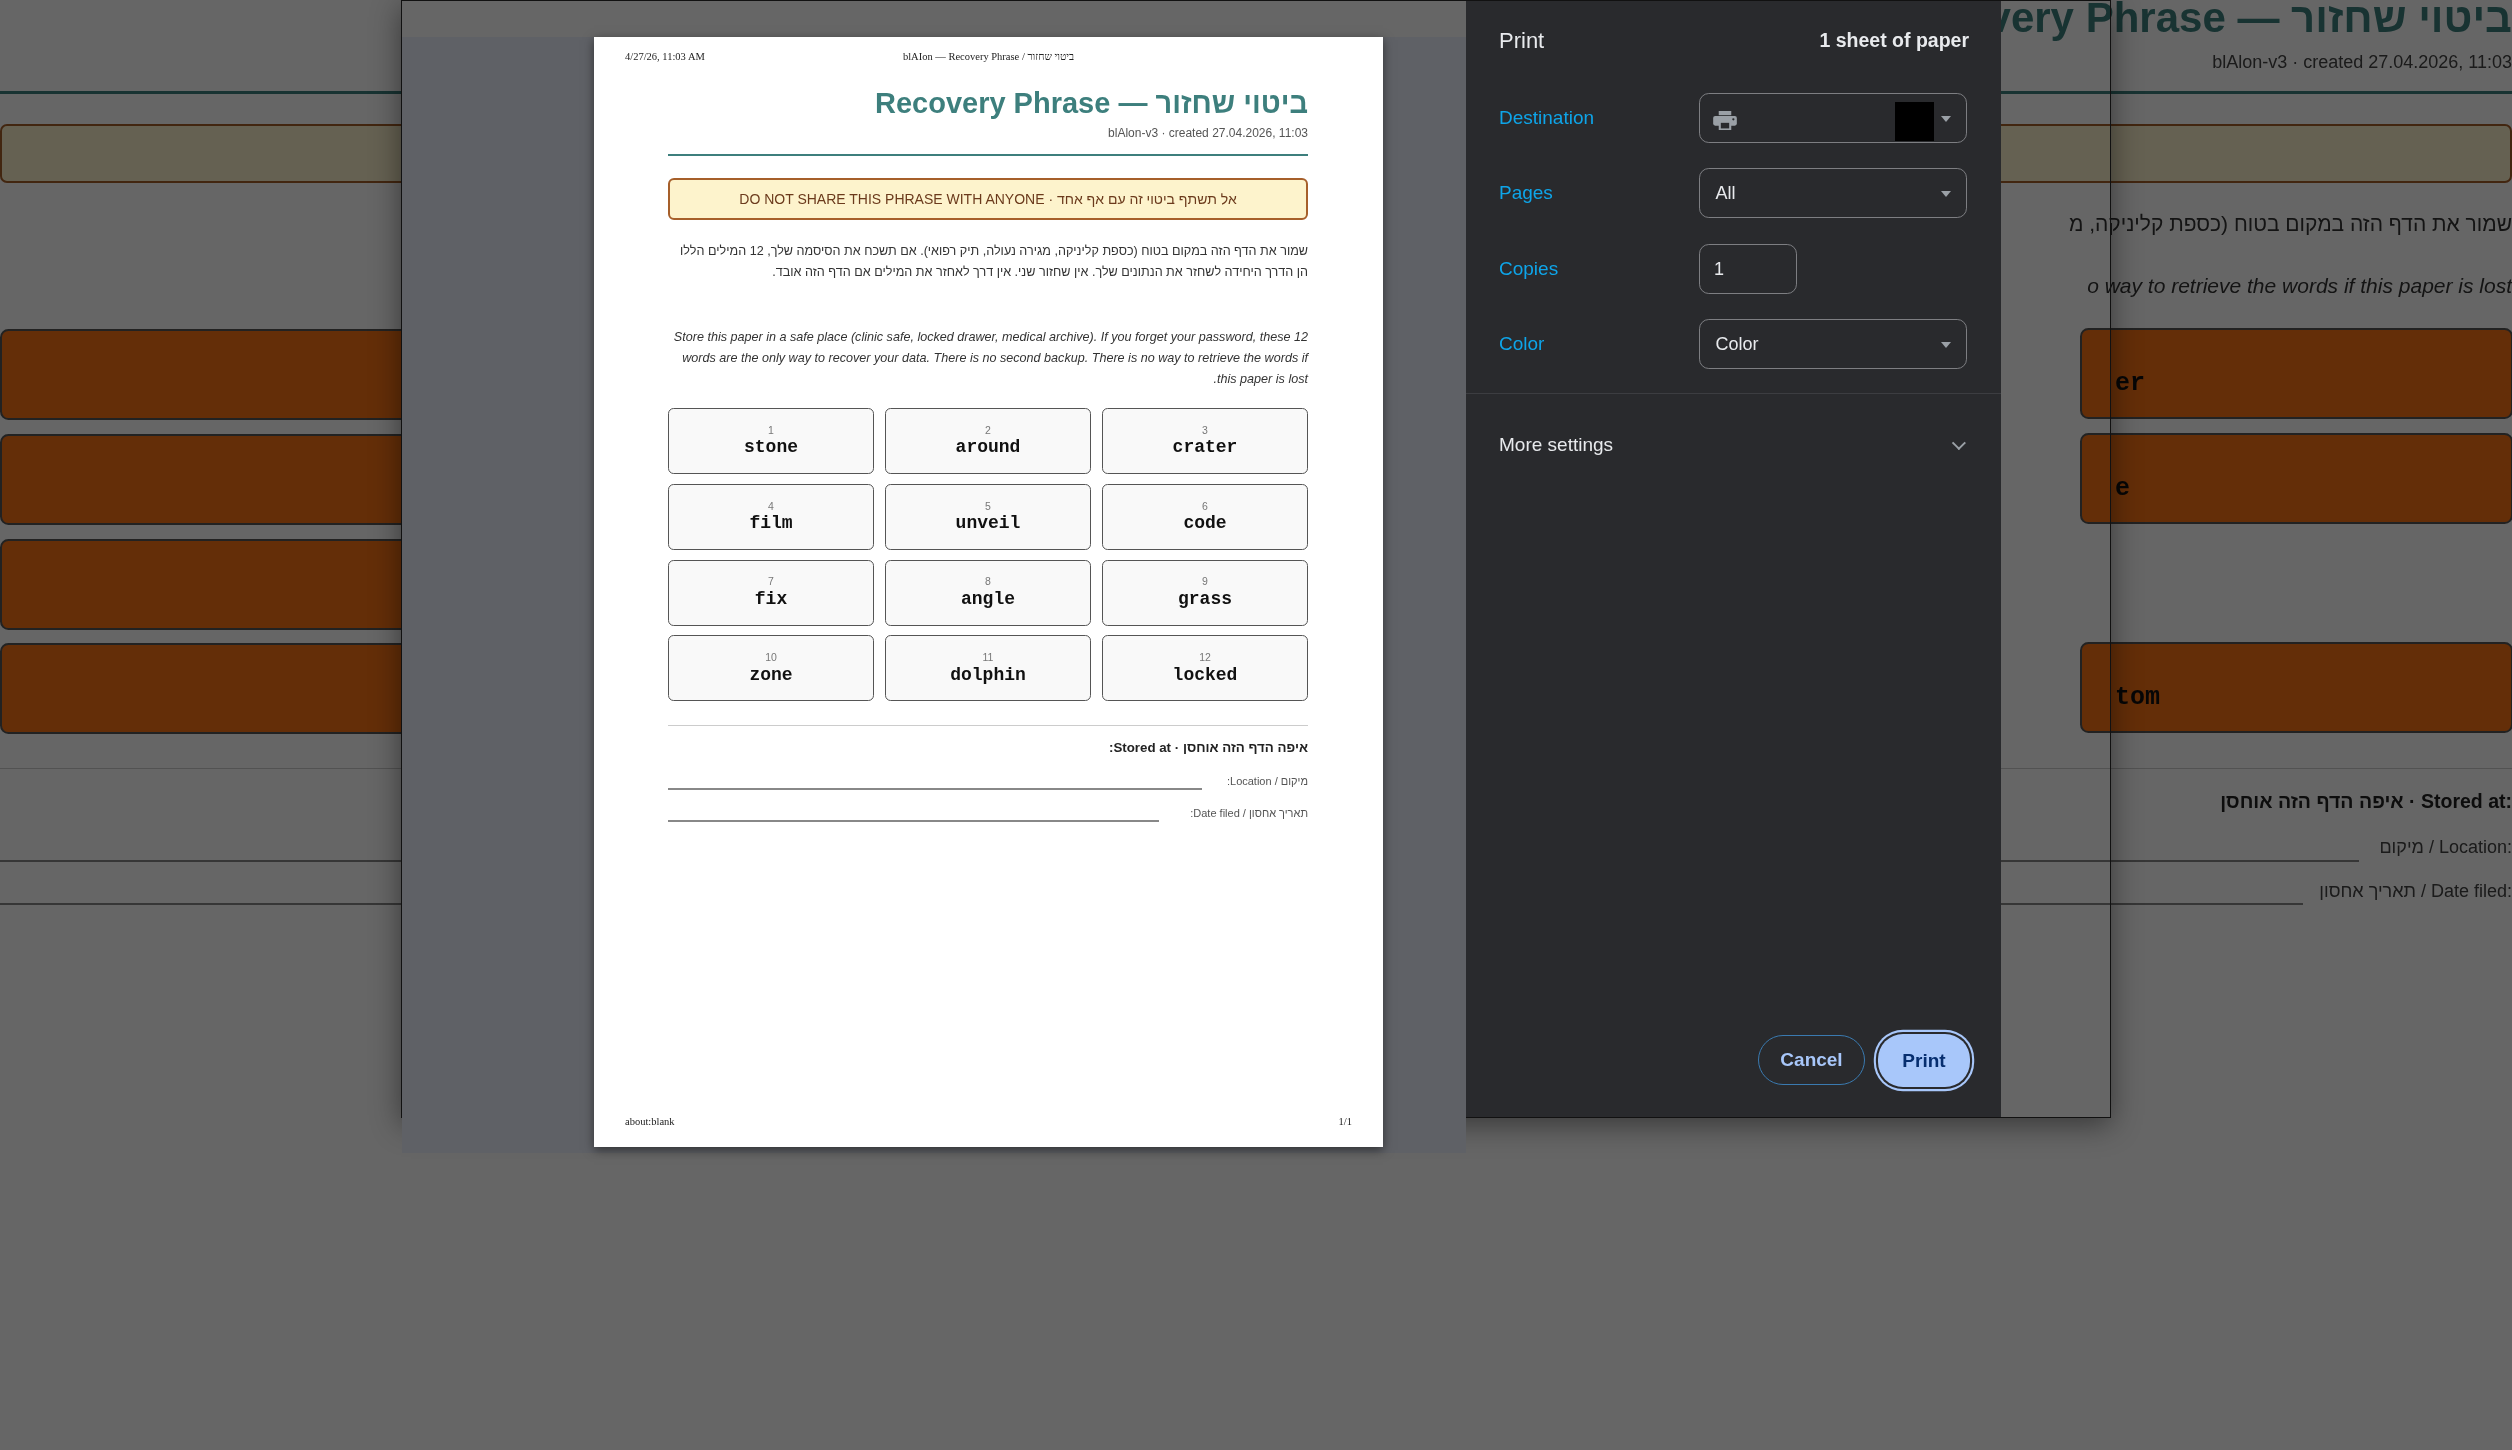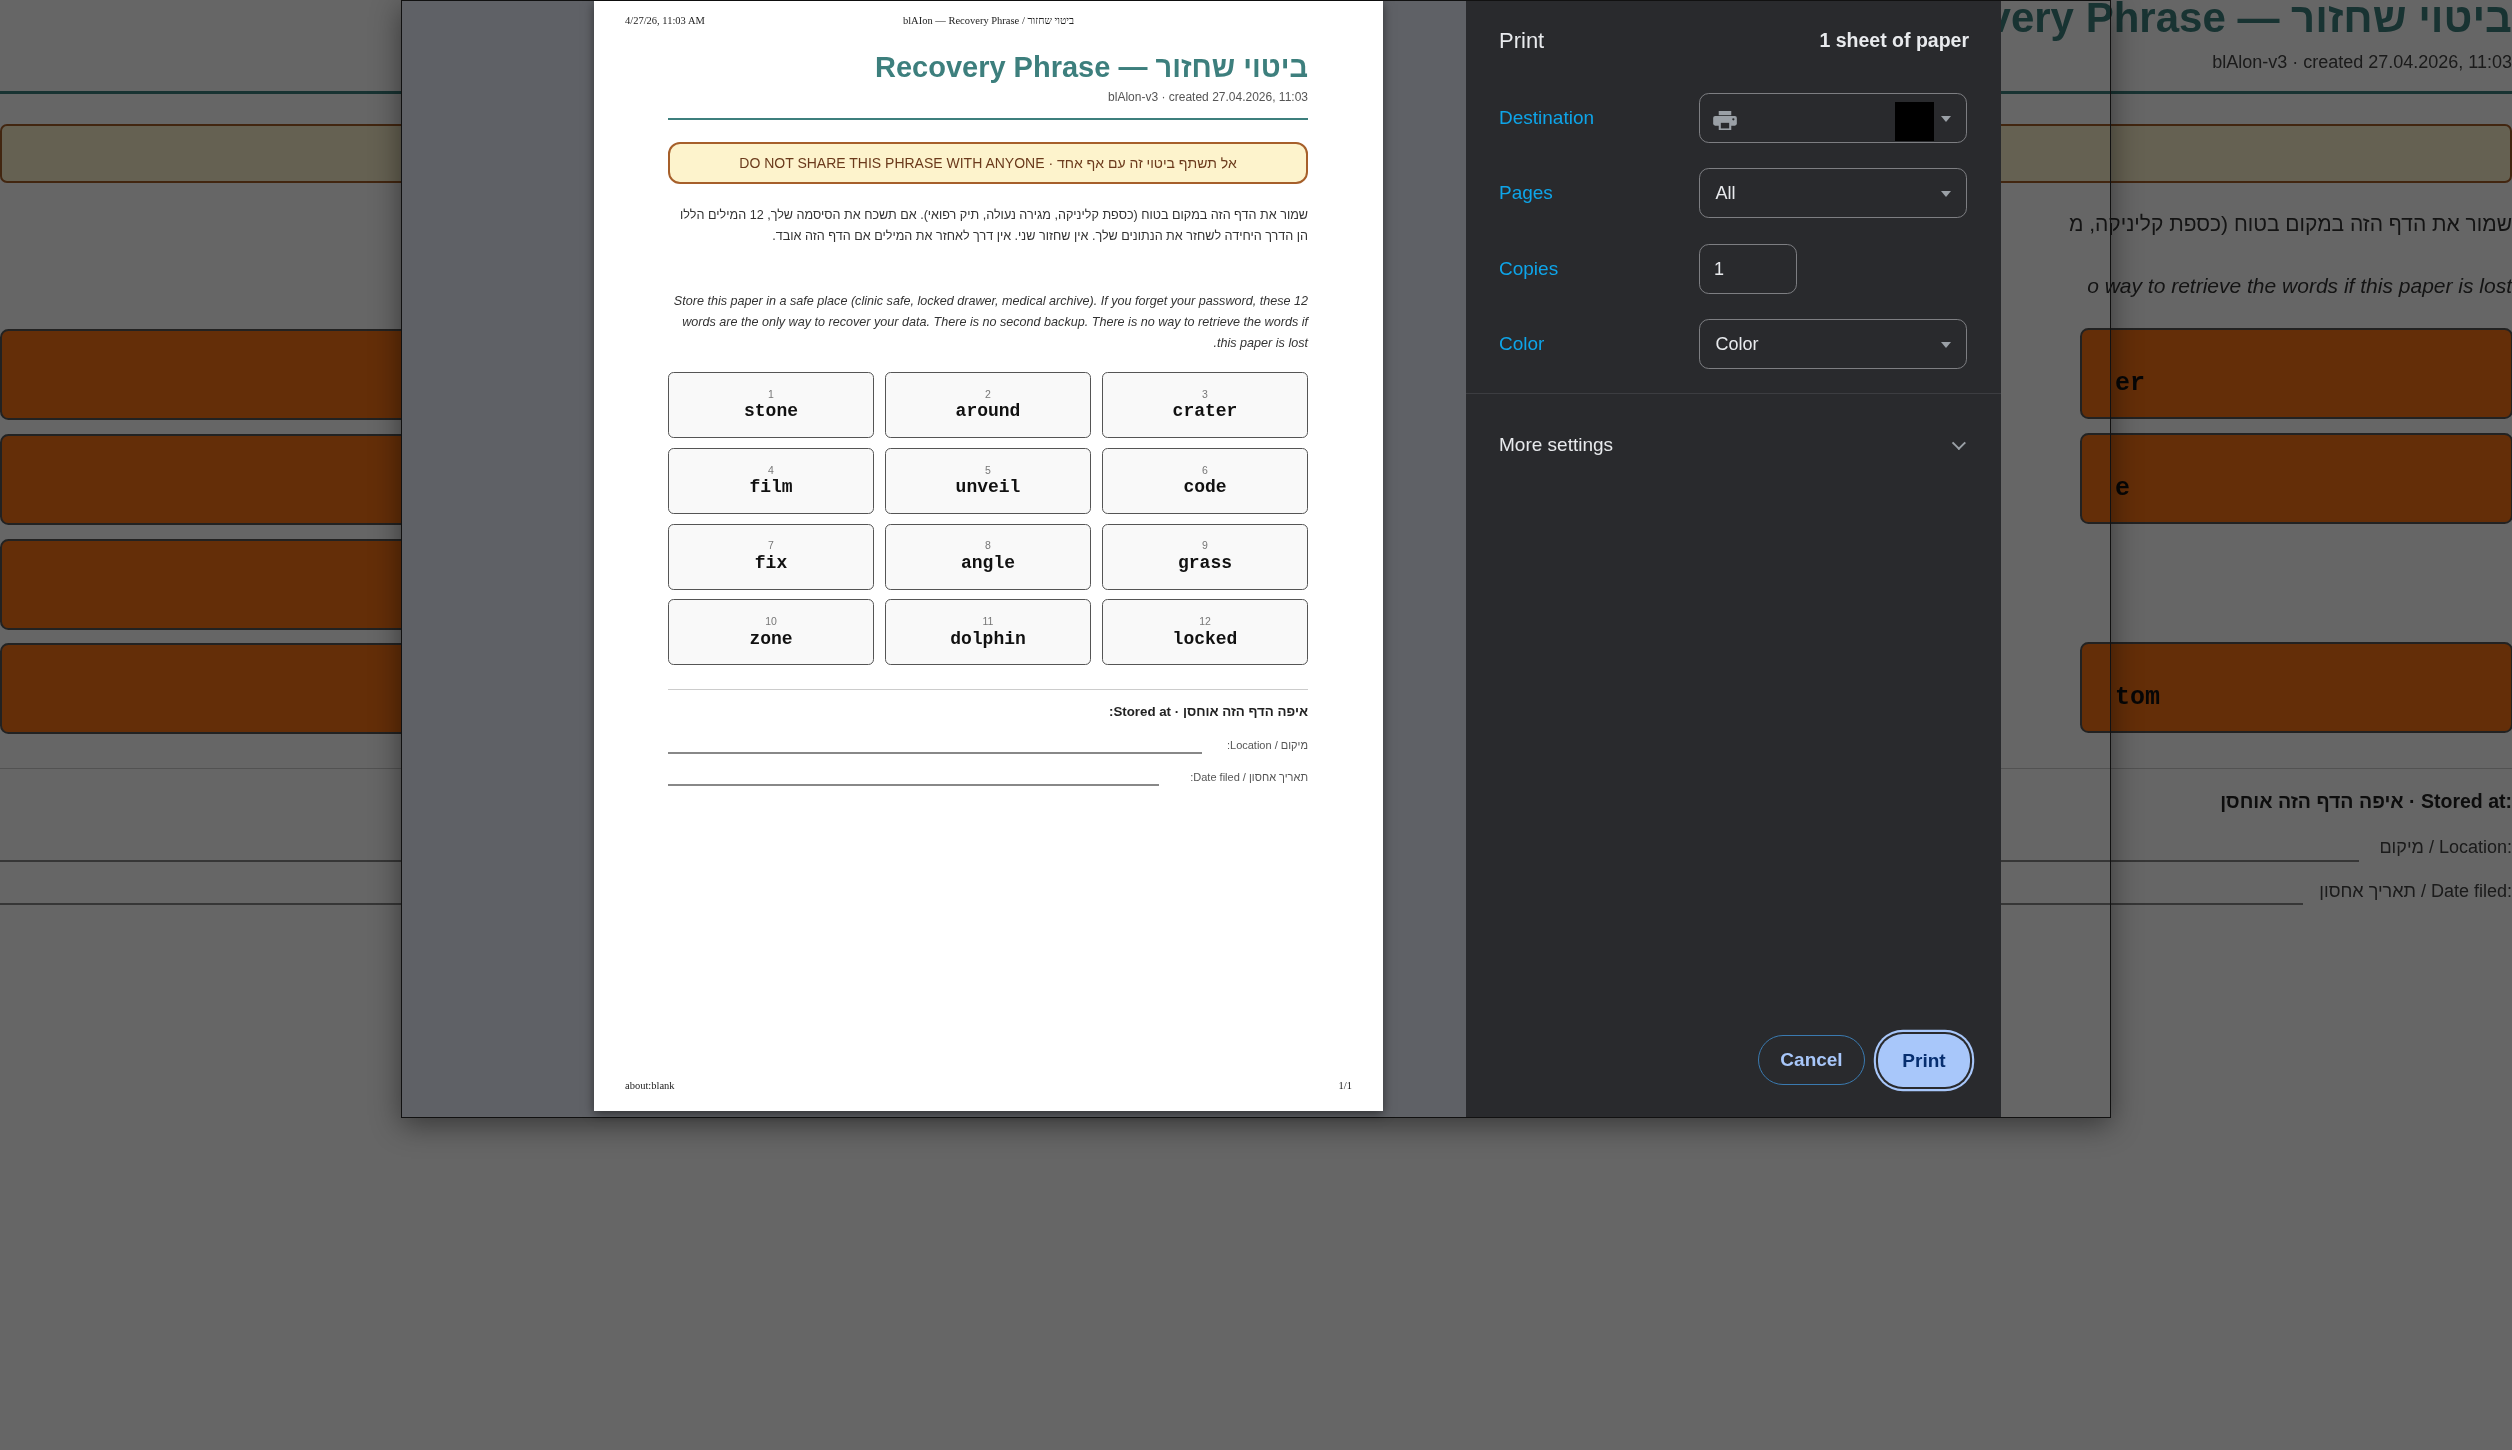--- a/index.html
+++ b/index.html
@@ -18,33 +18,33 @@
   .bg-card { position: absolute; height: 91px; background: #f97316; border: 2.1px solid #555; border-radius: 8.4px; font-family: "Liberation Mono", "DejaVu Sans Mono", monospace; font-weight: bold; font-size: 25px; color: #111; }
   .bg-card span { position: absolute; top: 39px; }
   .bg-hr { position: absolute; left: 0; right: 0; top: 768px; height: 1.4px; background: #ccc; }
   .bg-stored { position: absolute; right: 0; top: 790px; font-size: 19.5px; font-weight: bold; color: #222; white-space: nowrap; }
   .bg-field { position: absolute; right: 0; font-size: 18px; color: #444; white-space: nowrap; }
   .bg-line { position: absolute; height: 2.1px; background: #888; }
   .dim { position: absolute; inset: 0; background: rgba(0,0,0,0.6); }
 
   
   .dialog { position: absolute; left: 401px; top: 0; width: 1710px; height: 1118px; border: 1.4px solid #111; box-shadow: 0 7px 28px rgba(0,0,0,0.45); display: flex; }
-  .preview { position: relative; width: 1064px; height: 100%; background: #5f6166; }
+  .preview { position: relative; width: 1064px; height: 100%; background: #5f6166; margin-top: 36px; }
   .paper { position: absolute; left: 192px; top: 0; width: 789px; height: 1110px; background: #fff; box-shadow: 0 2.8px 9.8px rgba(0,0,0,0.5); }
 
   .hdr-date { position: absolute; left: 31px; top: 14px; font-family: "Liberation Serif", serif; font-size: 10.5px; color: #222; }
   .hdr-title { position: absolute; left: 0; right: 0; top: 14px; text-align: center; font-family: "Liberation Serif", serif; font-size: 10.5px; color: #222; }
   .ftr-url { position: absolute; left: 31px; top: 1079px; font-family: "Liberation Serif", serif; font-size: 10.5px; color: #222; }
   .ftr-page { position: absolute; right: 31px; top: 1079px; font-family: "Liberation Serif", serif; font-size: 10.5px; color: #222; }
 
   .doc { position: absolute; left: 74px; width: 640px; top: 0; }
   .doc-title { position: absolute; right: 0; top: 50px; font-size: 29px; font-weight: bold; color: #3d7f7d; white-space: nowrap; direction: rtl; }
   .doc-meta { position: absolute; right: 0; top: 89px; font-size: 12px; color: #555; white-space: nowrap; }
   .doc-rule { position: absolute; left: 0; right: 0; top: 117px; height: 2.1px; background: #3d7f7d; }
-  .warning { position: absolute; left: 0; right: 0; top: 141px; height: 42px; background: #fdf3cc; border: 2.1px solid #a65f2a; border-radius: 12px; display: flex; align-items: center; justify-content: center; font-size: 14px; font-weight: 500; color: #6b3a1c; direction: rtl; }
+  .warning { position: absolute; left: 0; right: 0; top: 141px; height: 42px; background: #fdf3cc; border: 2.1px solid #a65f2a; border-radius: 6px; display: flex; align-items: center; justify-content: center; font-size: 14px; font-weight: 500; color: #6b3a1c; direction: rtl; }
   .para { position: absolute; left: 0; right: 0; font-size: 12.6px; line-height: 21px; color: #333; text-align: right; }
   .para.he { top: 204px; direction: rtl; }
   .para.en { top: 290px; font-style: italic; direction: rtl; }
 
   .words { position: absolute; left: 0; right: 0; top: 371px; display: grid; grid-template-columns: repeat(3, 1fr); column-gap: 11px; row-gap: 9.8px; }
   .word-card { height: 66px; background: #f9f9f9; border: 1.4px solid #555; border-radius: 5.6px; display: flex; flex-direction: column; align-items: center; justify-content: center; }
   .word-num { font-size: 10.5px; color: #777; line-height: 12.6px; }
   .word-text { font-family: "Liberation Mono", "DejaVu Sans Mono", monospace; font-weight: bold; font-size: 18px; color: #111; line-height: 22px; }
 
   .doc-hr { position: absolute; left: 0; right: 0; top: 688px; height: 1.4px; background: #ccc; }

